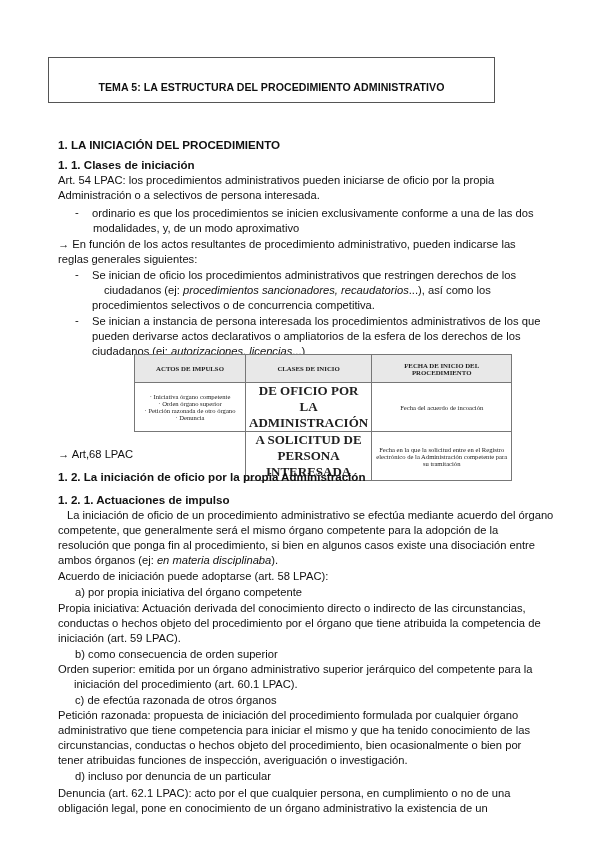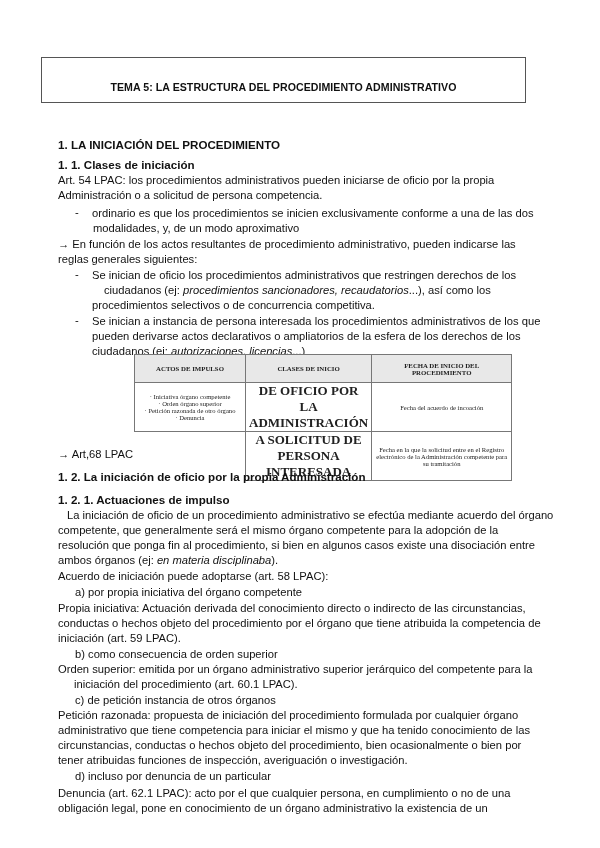--- a/index.html
+++ b/index.html
@@ -1,19 +1,19 @@
 <!DOCTYPE html>
 <html><head>
 <meta charset="utf-8">
 <style>
   html, body { margin:0; padding:0; background:#ffffff; }
   body { width:600px; height:848px; position:relative; overflow:hidden;
          font-family:"Liberation Sans", sans-serif; color:#111; }
   .page { position:absolute; left:0; top:0; width:600px; height:848px; }
-  .title-box { position:absolute; left:41px; top:57px; width:485px; height:46px;
+  .title-box { position:absolute; left:48px; top:57px; width:447px; height:46px;
                border:1.5px solid #555; box-sizing:border-box; }
   .title-box span { position:absolute; left:0; right:0; top:23px; text-align:center;
                     font-weight:bold; font-size:10.6px; letter-spacing:0.05px; }
   .ln { position:absolute; font-size:11.2px; white-space:nowrap; line-height:14px; }
   .h1 { font-weight:bold; font-size:11.6px; }
   .h2 { font-weight:bold; font-size:11.6px; }
   .it { font-style:italic; }
   .dash { position:absolute; font-size:11.2px; }
   table.impulso { position:absolute; left:134px; top:354px; border-collapse:collapse;
                   font-family:"Liberation Serif", serif; font-size:6.6px; color:#222; }
@@ -28,21 +28,21 @@
 <div class="page">
 
   <div class="title-box">
     <span>TEMA 5: LA ESTRUCTURA DEL PROCEDIMIENTO ADMINISTRATIVO</span>
   </div>
 
   <div class="ln h1" style="left:58px;top:138px;">1. LA INICIACIÓN DEL PROCEDIMIENTO</div>
 
   <div class="ln h2" style="left:58px;top:158px;">1. 1. Clases de iniciación</div>
   <div class="ln" style="left:58px;top:173px;">Art. 54 LPAC: los procedimientos administrativos pueden iniciarse de oficio por la propia</div>
-  <div class="ln" style="left:58px;top:188px;">Administración o a solicitud de persona competencia.</div>
+  <div class="ln" style="left:58px;top:188px;">Administración o a selectivos de persona interesada.</div>
 
   <div class="dash" style="left:75px;top:206px;">-</div>
   <div class="ln" style="left:92px;top:206px;">ordinario es que los procedimientos se inicien exclusivamente conforme a una de las dos</div>
   <div class="ln" style="left:93px;top:221px;">modalidades, y, de un modo aproximativo</div>
 
   <div class="ln" style="left:58px;top:237px;">→ En función de los actos resultantes de procedimiento administrativo, pueden indicarse las</div>
   <div class="ln" style="left:58px;top:252px;">reglas generales siguientes:</div>
 
   <div class="dash" style="left:75px;top:268px;">-</div>
   <div class="ln" style="left:92px;top:268px;">Se inician de oficio los procedimientos administrativos que restringen derechos de los</div>
@@ -98,21 +98,21 @@
 
   <div class="ln" style="left:75px;top:585px;">a)  por propia iniciativa del órgano competente</div>
   <div class="ln" style="left:58px;top:601px;">Propia iniciativa: Actuación derivada del conocimiento directo o indirecto de las circunstancias,</div>
   <div class="ln" style="left:58px;top:616px;">conductas o hechos objeto del procedimiento por el órgano que tiene atribuida la competencia de</div>
   <div class="ln" style="left:58px;top:631px;">iniciación (art. 59 LPAC).</div>
 
   <div class="ln" style="left:75px;top:647px;">b)  como consecuencia de orden superior</div>
   <div class="ln" style="left:58px;top:662px;">Orden superior: emitida por un órgano administrativo superior jerárquico del competente para la</div>
   <div class="ln" style="left:58px;top:677px;padding-left:16px;">iniciación del procedimiento (art. 60.1 LPAC).</div>
 
-  <div class="ln" style="left:75px;top:693px;">c)  de petición instancia de otros órganos</div>
+  <div class="ln" style="left:75px;top:693px;">c)  de efectúa razonada de otros órganos</div>
   <div class="ln" style="left:58px;top:708px;">Petición razonada: propuesta de iniciación del procedimiento formulada por cualquier órgano</div>
   <div class="ln" style="left:58px;top:723px;">administrativo que tiene competencia para iniciar el mismo y que ha tenido conocimiento de las</div>
   <div class="ln" style="left:58px;top:738px;">circunstancias, conductas o hechos objeto del procedimiento, bien ocasionalmente o bien por</div>
   <div class="ln" style="left:58px;top:753px;">tener atribuidas funciones de inspección, averiguación o investigación.</div>
 
   <div class="ln" style="left:75px;top:769px;">d)  incluso por denuncia de un particular</div>
   <div class="ln" style="left:58px;top:786px;">Denuncia (art. 62.1 LPAC): acto por el que cualquier persona, en cumplimiento o no de una</div>
   <div class="ln" style="left:58px;top:801px;">obligación legal, pone en conocimiento de un órgano administrativo la existencia de un</div>
 
 </div>

